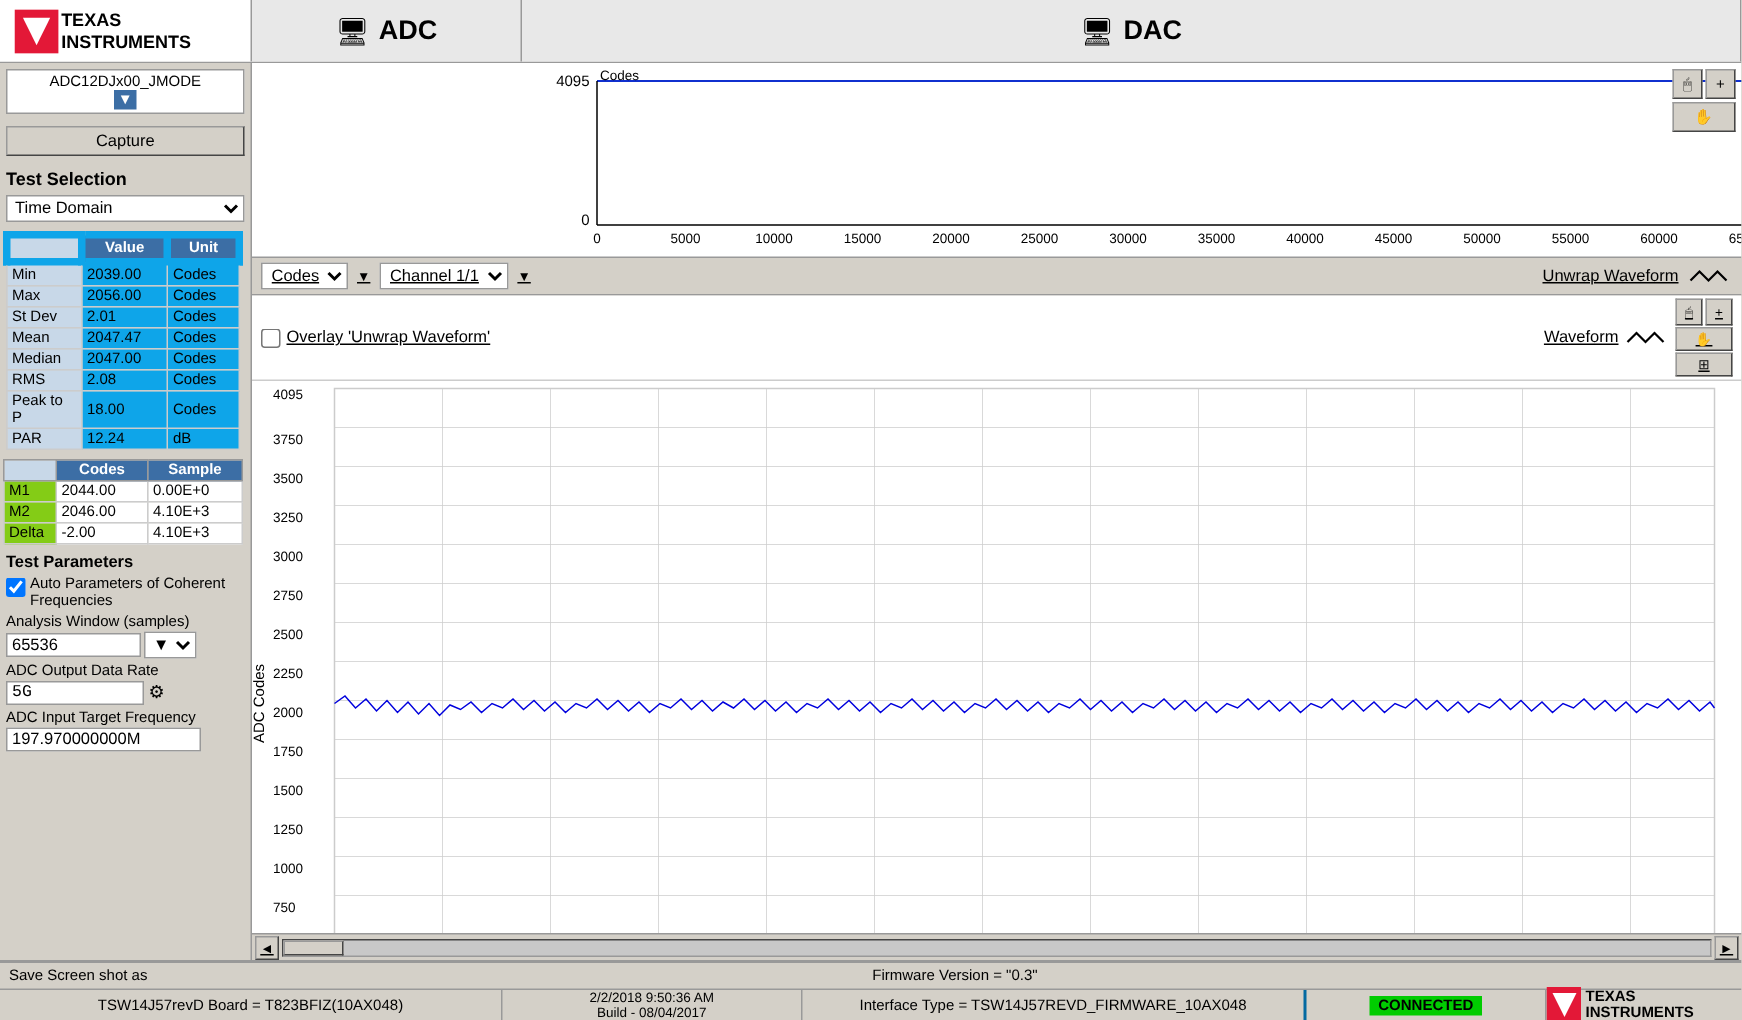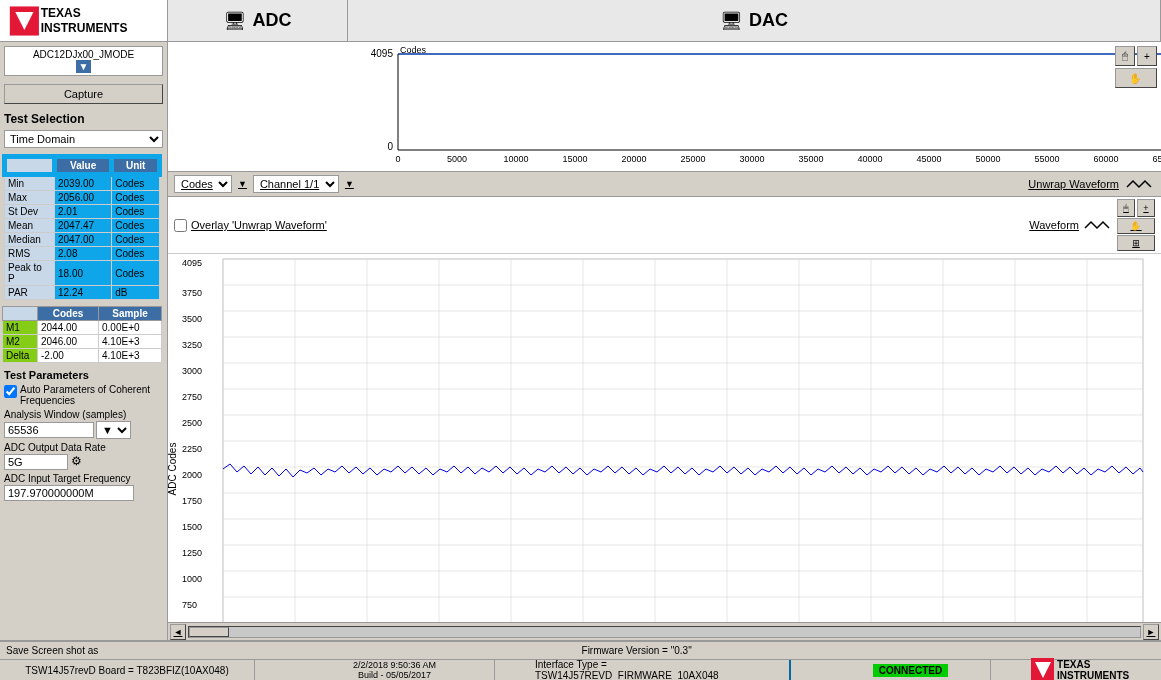--- a/index.html
+++ b/index.html
@@ -192,21 +192,21 @@
       </div>
       <div class="param-label">Analysis Window (samples)</div>
       <div class="param-input-row">
         <input class="param-input" value="65536" style="width: 90px;">
         <select class="param-dropdown" style="margin-left:2px;">
           <option>▼</option>
         </select>
       </div>
       <div class="param-label">ADC Output Data Rate</div>
       <div class="param-input-row">
-        <input class="param-input" style="width: 64px;" value="5G">
+        <input class="param-input" style="width: 92px; font-family: Liberation Mono, monospace;" value="5G">
         <span class="gear-icon">⚙</span>
       </div>
       <div class="param-label">ADC Input Target Frequency</div>
       <div class="param-input-row">
         <input class="param-input" style="width: 130px;" value="197.970000000M">
       </div>
     </div>
   </div>
 
   <div id="right-area">
@@ -390,28 +390,28 @@
       <div class="scroll-arrow">►</div>
     </div>
   </div>
 </div>
 
 <div id="status-bar" style="height:40px;background:#d4d0c8;border-top:2px solid #999;display:flex;flex-direction:column;">
   <div style="height:20px;display:flex;align-items:center;padding:0 6px;font-size:10px;background:#d4d0c8;border-bottom:1px solid #999;">
     <span style="margin-right:20px;">Save Screen shot as</span>
     <span style="flex:1;text-align:center;">Firmware Version = "0.3"</span>
   </div>
-  <div style="height:20px;display:flex;gap:40px;">
+  <div style="height:20px;display:flex;">
     <div style="flex:1;display:flex;align-items:center;justify-content:center;border-right:1px solid #999;font-size:10px;">
       <span>TSW14J57revD Board = T823BFIZ(10AX048)</span>
     </div>
     <div style="width:200px;display:flex;align-items:center;justify-content:center;border-right:1px solid #999;font-size:10px;">
       <div style="display:flex;flex-direction:column;align-items:center;">
         <span style="font-size:9px;">2/2/2018 9:50:36 AM</span>
-        <span style="font-size:9px;">Build  - 05/05/2017</span>
+        <span style="font-size:9px;">Build  - 08/04/2017</span>
       </div>
     </div>
     <div style="flex:1;display:flex;align-items:center;justify-content:center;border-right:2px solid #0369a1;font-size:10px;">
       <span>Interface Type = TSW14J57REVD_FIRMWARE_10AX048</span>
     </div>
     <div style="width:160px;display:flex;align-items:center;justify-content:center;border-right:1px solid #999;gap:8px;">
       <span class="connected-badge">CONNECTED</span>
     </div>
     <div style="width:130px;display:flex;align-items:center;justify-content:center;">
       <svg width="24" height="24">

